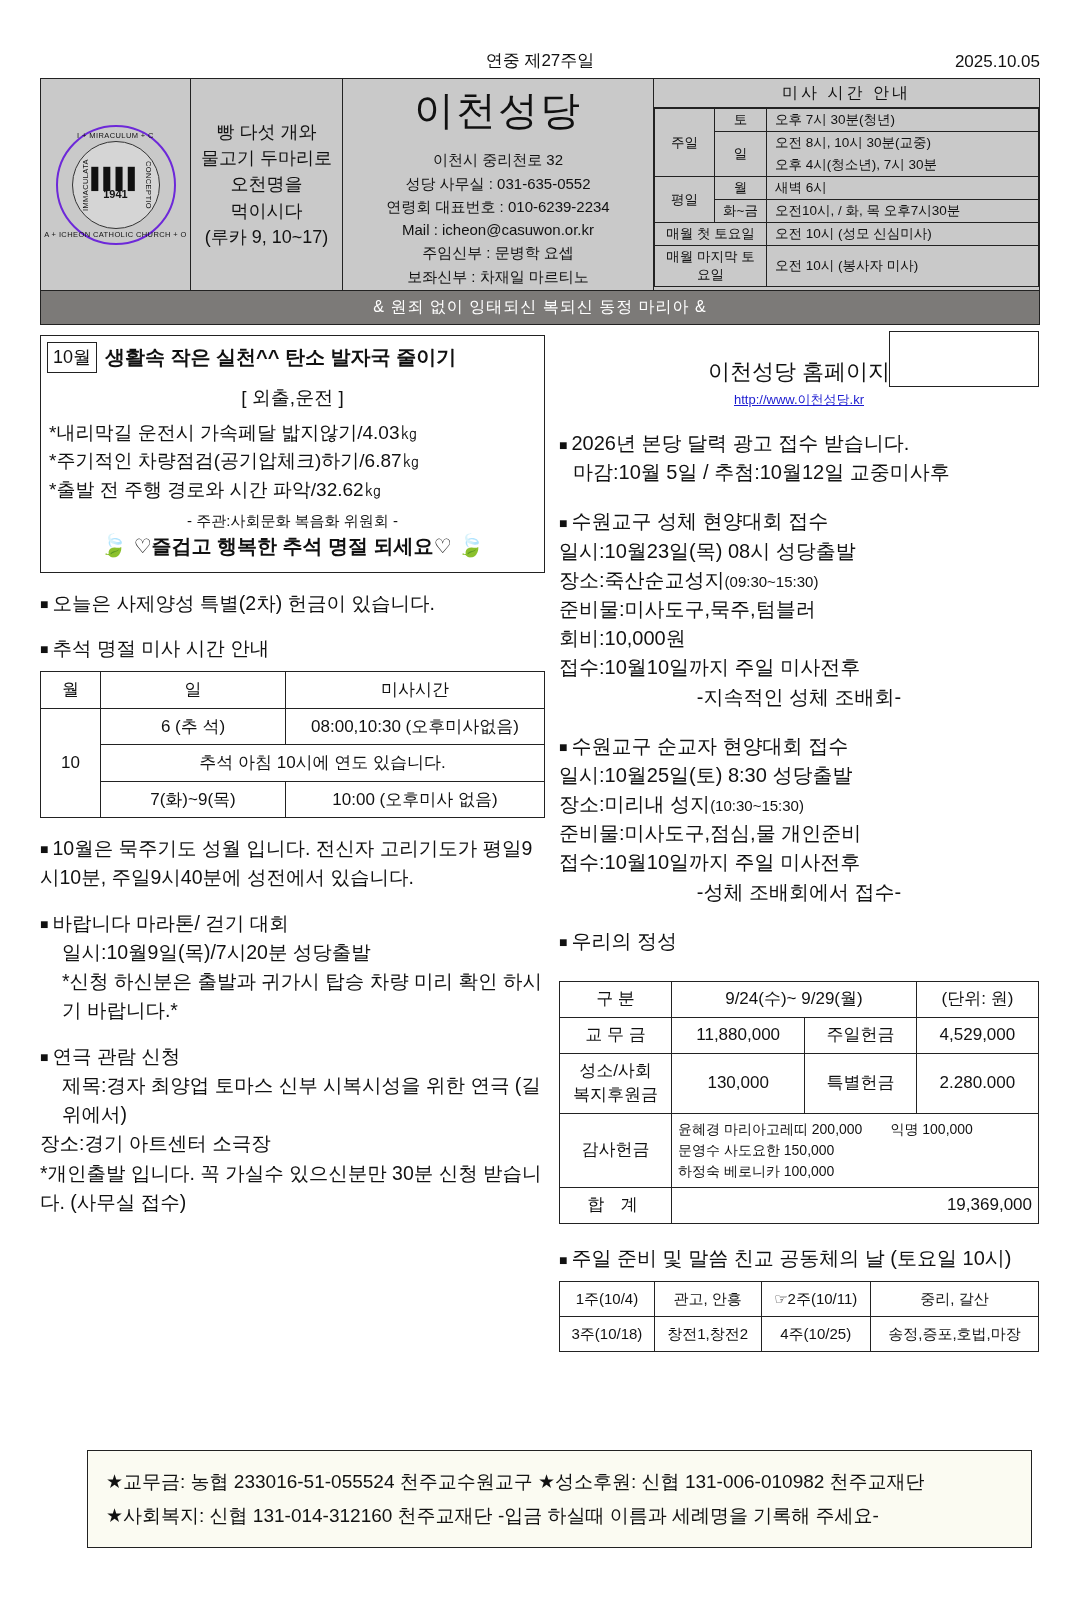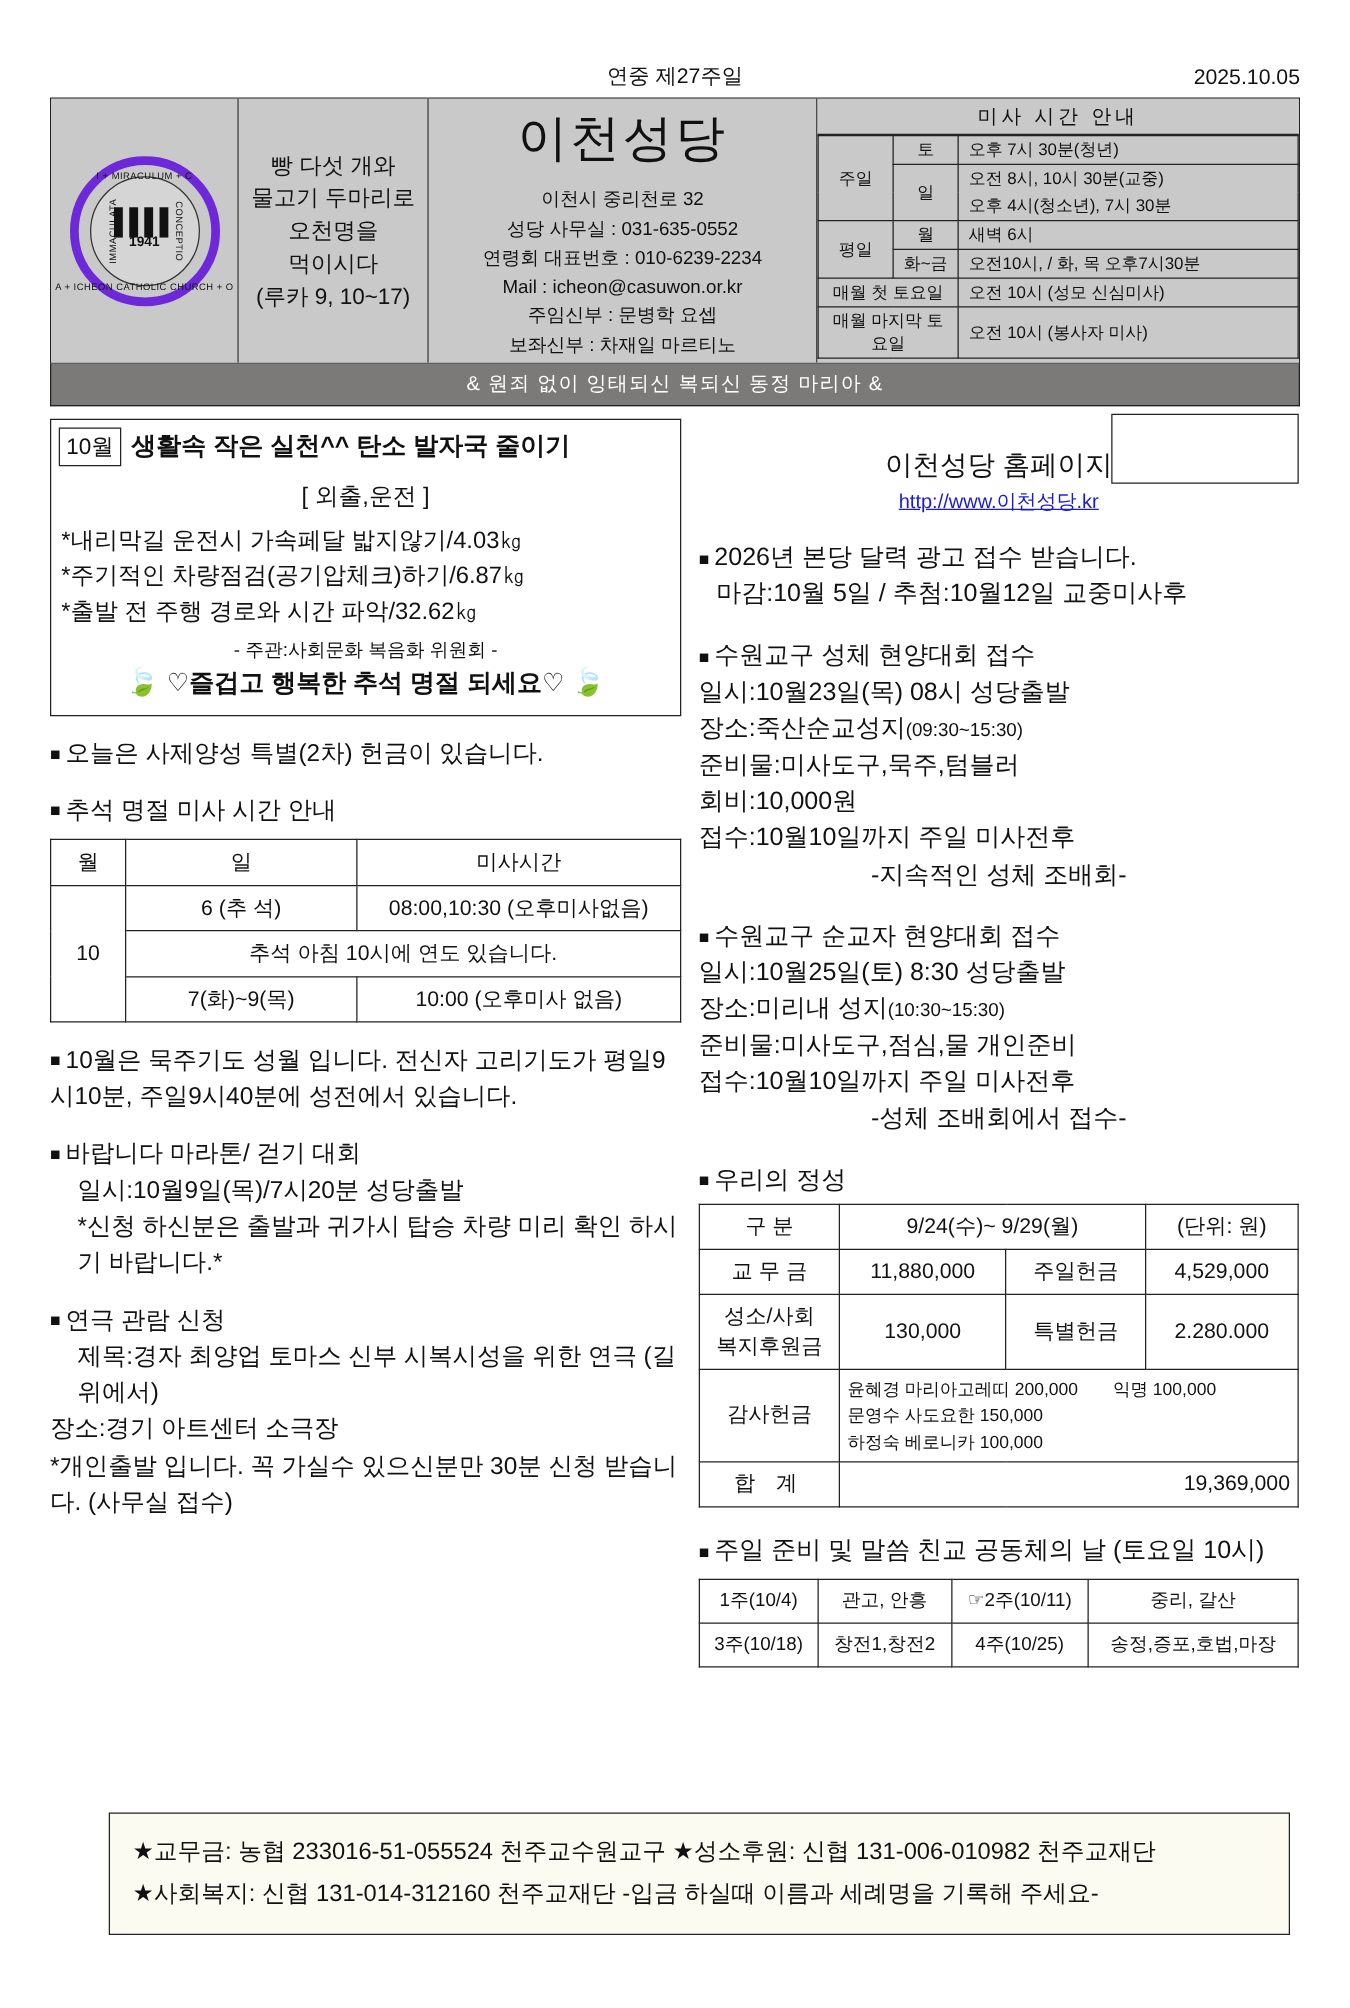--- a/index.html
+++ b/index.html
@@ -25,21 +25,21 @@
   
   .masthead {
     margin:0 40px; border:1px solid #222; display:flex; height:213px;
   }
   .mh-logo {
     width:150px; border-right:1px solid #222; background:#c9c9c9;
     display:flex; align-items:center; justify-content:center;
   }
   .logo-box {
     width:120px; height:120px; border-radius:50%;
-    border:7px solid #6d28d9; position:relative;
+    border:2px solid #6d28d9; position:relative;
     display:flex; align-items:center; justify-content:center;
     background:#c9c9c9;
   }
   .logo-inner {
     width:88px; height:88px; border-radius:50%;
     border:1px solid #333; display:flex; align-items:center; justify-content:center;
     font-size:8px; line-height:1.05; text-align:center; color:#111;
     background:#d5d5d5;
   }
   .logo-ring-text {
@@ -109,32 +109,32 @@
   .sec .bullet { font-size:14px; vertical-align:middle; margin-right:4px; }
   .indent { padding-left:22px; }
 
   table.chuseok { width:100%; border-collapse:collapse; font-size:17px; margin-top:8px; }
   table.chuseok th, table.chuseok td { border:1px solid #222; padding:5px 4px; text-align:center; }
   table.chuseok th { font-weight:normal; }
 
   
   .homepage { text-align:center; margin-top:22px; }
   .homepage .hp-title { font-size:22px; }
-  .homepage .hp-url { font-size:16px; color:#1a1ad0; text-decoration:underline; margin-top:4px; }
+  .homepage .hp-url { font-size:13px; color:#1a1ad0; text-decoration:underline; margin-top:4px; }
   .blank-box {
     position:absolute; right:0; top:-4px; width:150px; height:56px; border:1px solid #222;
   }
 
   .rsec { margin-top:20px; font-size:20px; line-height:1.46; }
   .rsec .bullet { font-size:14px; vertical-align:middle; margin-right:4px; }
   .rsec .ind { padding-left:14px; }
   .rsec .ctr { text-align:center; }
   .small { font-size:15px; }
 
-  table.offer { width:100%; border-collapse:collapse; font-size:17px; margin-top:4px; }
+  table.offer { width:100%; border-collapse:collapse; font-size:17px; margin-top:25px; }
   table.offer td, table.offer th { border:1px solid #222; padding:5px 6px; }
   table.offer th { font-weight:normal; text-align:center; }
   .num { text-align:center; }
   .cellname { text-align:center; }
   .thanks-cell { font-size:14px; line-height:1.5; padding:6px 8px; }
   .thanks-cell .row2 { display:flex; gap:28px; }
   .total-lbl { text-align:center; letter-spacing:6px; }
   .total-val { text-align:right; padding-right:10px; }
 
   table.comm { width:100%; border-collapse:collapse; font-size:15px; margin-top:8px; }

